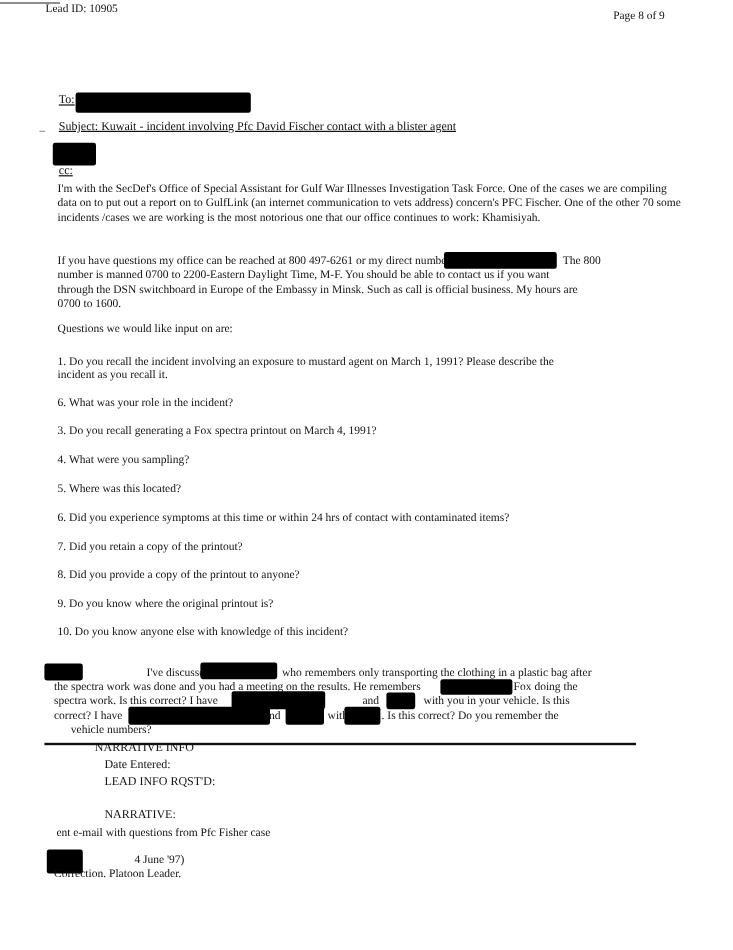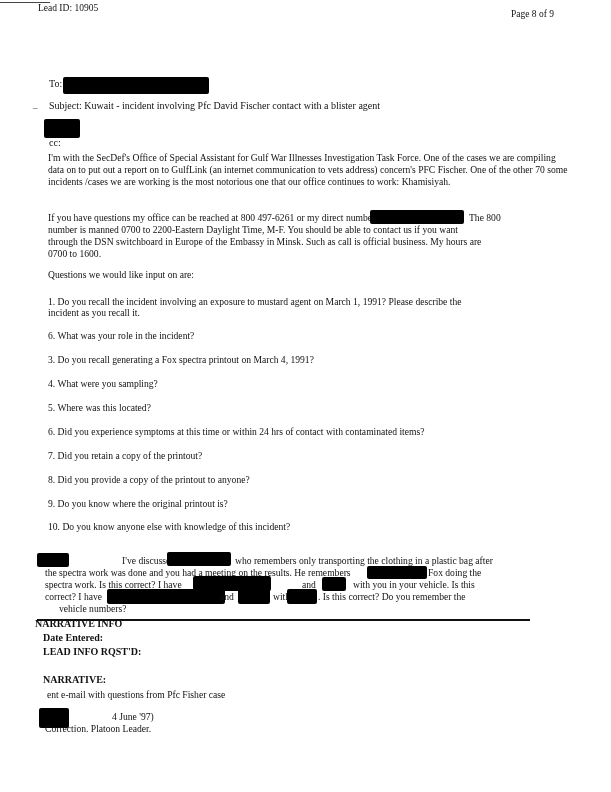--- a/index.html
+++ b/index.html
@@ -2,25 +2,25 @@
 <html><head>
 <meta charset="utf-8">
 <style>
   html, body { margin:0; padding:0; background:#fff; }
   body { width:611px; height:792px; position:relative; overflow:hidden;
          font-family:"Liberation Serif", serif; color:#111; font-size:10px; }
   .abs { position:absolute; white-space:nowrap; }
   .topline { position:absolute; left:0; top:2px; width:50px; border-top:1px solid #444; }
   .lead { left:20px; top:3px; font-size:9.5px;margin-left:18px; }
   .page { left:511px; top:9px; font-size:9.5px; }
-  .hdr { font-size:10px; }
+  .hdr { font-size:10px;text-decoration:underline; }
   .redact { position:absolute; background:#000; border-radius:2px; }
   .para { position:absolute; left:48px; width:520px; font-size:9.6px; line-height:12px; white-space:normal; }
   .q { position:absolute; left:48px; font-size:9.6px; white-space:nowrap; }
-  .bold { font-weight:bold; }
+  .bold { font-weight:normal;margin-left:44px; }
   .rule { position:absolute; left:37px; width:493px; border-top:2px solid #111; top:619px; }
 </style>
 </head>
 <body>
 
 <div class="topline"></div>
 <div class="abs lead">Lead ID: 10905</div>
 <div class="abs page">Page  8 of  9</div>
 
 <div class="abs hdr" style="left:49px;top:78px;">To:</div>

